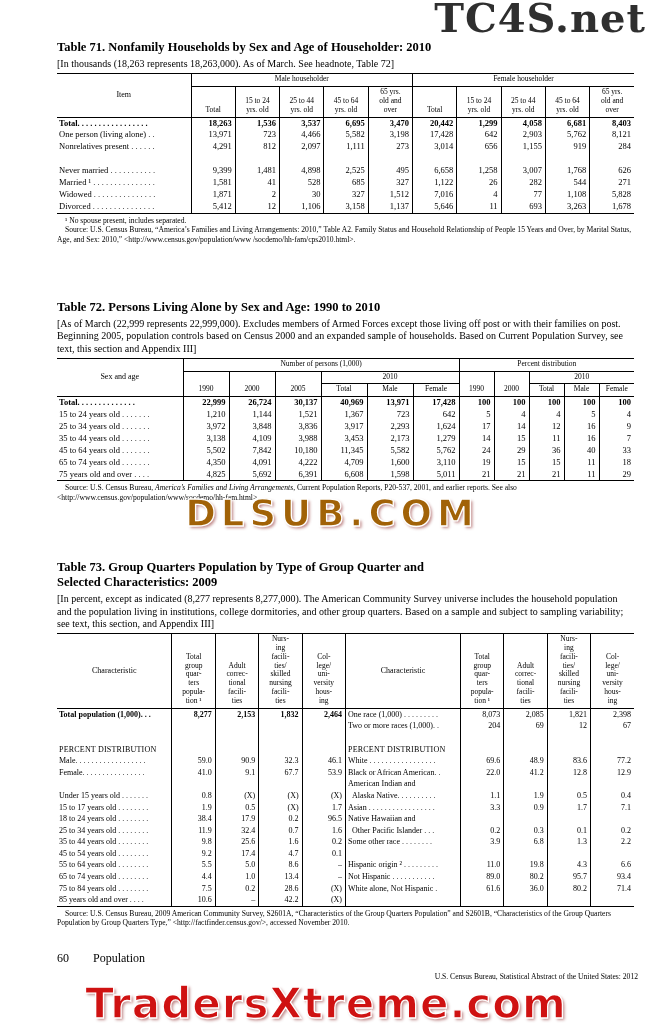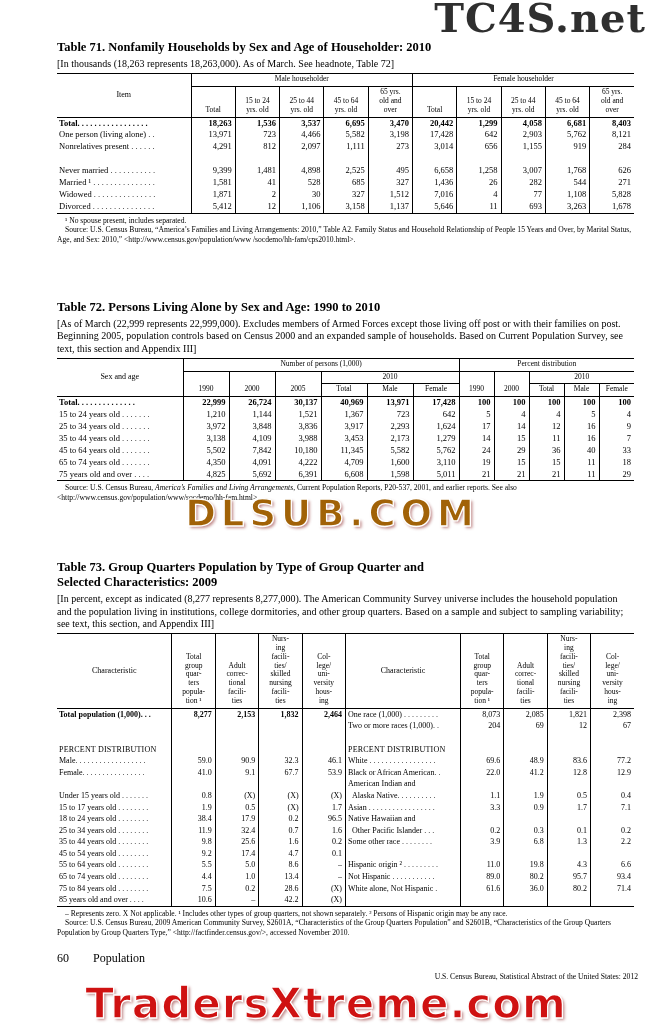--- a/index.html
+++ b/index.html
@@ -156,21 +156,21 @@
             <td class="num">1,768</td>
             <td class="num">626</td>
           </tr>
           <tr>
             <td class="lbl">Married ¹ . . . . . . . . . . . . . . .</td>
             <td class="num">1,581</td>
             <td class="num">41</td>
             <td class="num">528</td>
             <td class="num">685</td>
             <td class="num">327</td>
-            <td class="num">1,436</td>
+            <td class="num">1,122</td>
             <td class="num">26</td>
             <td class="num">282</td>
             <td class="num">544</td>
             <td class="num">271</td>
           </tr>
           <tr>
             <td class="lbl">Widowed . . . . . . . . . . . . . . .</td>
             <td class="num">1,871</td>
             <td class="num">2</td>
             <td class="num">30</td>
@@ -605,21 +605,20 @@
             <td class="num">42.2</td>
             <td class="num">(X)</td>
             <td class="lbl"> </td>
             <td class="num"></td>
             <td class="num"></td>
             <td class="num"></td>
             <td class="num"></td>
           </tr>
         </tbody>
     </table>
-    <div class="footnote">– Represents zero. X Not applicable. ¹ Includes other types of group quarters, not shown separately. ² Persons of Hispanic origin may be any race.</div>
     <div class="source">Source: U.S. Census Bureau, 2009 American Community Survey, S2601A, “Characteristics of the Group Quarters Population” and S2601B, “Characteristics of the Group Quarters Population by Group Quarters Type,” &lt;http://factfinder.census.gov/&gt;, accessed November 2010.</div>
   </div>
 
 </div>
 
 <div class="footer-left">
   <span class="pg">60</span><span>Population</span>
 </div>
 <div class="footer-right">U.S. Census Bureau, Statistical Abstract of the United States: 2012</div>
 

